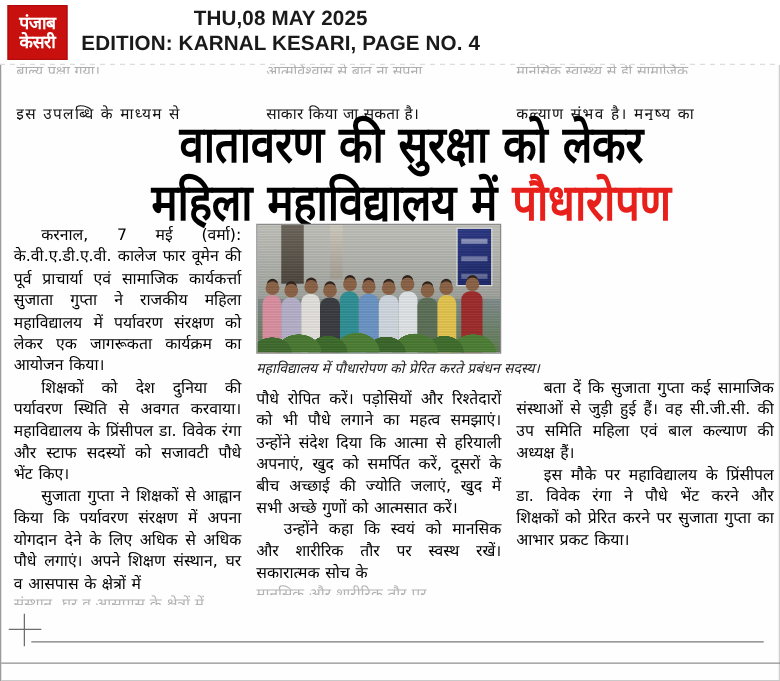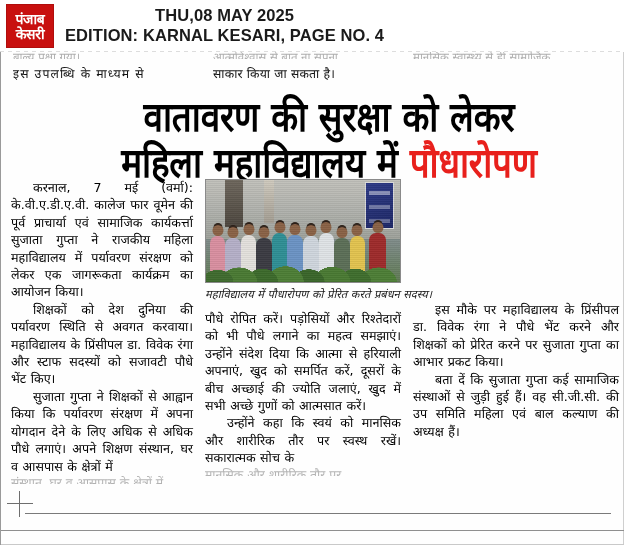--- a/index.html
+++ b/index.html
@@ -158,21 +158,21 @@
     opacity: .42;
     filter: blur(0.4px);
     margin-top: -2px;
   }
   .top-row {
     font-family: "DejaVu Sans", sans-serif;
     font-size: 12.3px;
     line-height: 16px;
     color: #121212;
     white-space: nowrap;
-    margin-top: 7px;
+    margin-top: 24px;
     letter-spacing: .2px;
   }
   .top-row.just { letter-spacing: 1.1px; }
 
   
   .headline {
     position: absolute;
     left: 16px;
     top: 44px;
     width: 624px;
@@ -340,20 +340,21 @@
         <div class="col">
           <div class="clip-row">बाल्य पक्षा गया।</div>
           <div class="top-row just">इस उपलब्धि के माध्यम से</div>
         </div>
         <div class="col">
           <div class="clip-row">आत्मविश्वास से बात ना सपना</div>
           <div class="top-row">साकार किया जा सकता है।</div>
         </div>
         <div class="col">
           <div class="clip-row">मानसिक स्वास्थ्य से ही सामाजिक</div>
+          <div class="top-row just">कल्याण संभव है। मनुष्य का</div>
         </div>
       </div>
     </div>
 
     <div class="headline">
       <div class="hl hl1">वातावरण की सुरक्षा को लेकर</div>
       <div class="hl hl2"><span>महिला महाविद्यालय में </span><span class="accent">पौधारोपण</span></div>
     </div>
 
     <div class="body-area">
@@ -413,22 +414,22 @@
             </div>
           </div>
           <div class="caption">महाविद्यालय में पौधारोपण को प्रेरित करते प्रबंधन सदस्य।</div>
           <p class="para">पौधे रोपित करें। पड़ोसियों और रिश्तेदारों को भी पौधे लगाने का महत्व समझाएं। उन्होंने संदेश दिया कि आत्मा से हरियाली अपनाएं, खुद को समर्पित करें, दूसरों के बीच अच्छाई की ज्योति जलाएं, खुद में सभी अच्छे गुणों को आत्मसात करें।</p>
           <p class="para indent">उन्होंने कहा कि स्वयं को मानसिक और शारीरिक तौर पर स्वस्थ रखें। सकारात्मक सोच के</p>
           <div class="bottom-clip">मानसिक और शारीरिक तौर पर</div>
         </div>
 
         <div class="col c3">
           <div style="height:122px"></div>
+          <p class="para indent">बता दें कि सुजाता गुप्ता कई सामाजिक संस्थाओं से जुड़ी हुई हैं। वह सी.जी.सी. की उप समिति महिला एवं बाल कल्याण की अध्यक्ष हैं।</p>
           <p class="para indent">इस मौके पर महाविद्यालय के प्रिंसीपल डा. विवेक रंगा ने पौधे भेंट करने और शिक्षकों को प्रेरित करने पर सुजाता गुप्ता का आभार प्रकट किया।</p>
-          <p class="para indent">बता दें कि सुजाता गुप्ता कई सामाजिक संस्थाओं से जुड़ी हुई हैं। वह सी.जी.सी. की उप समिति महिला एवं बाल कल्याण की अध्यक्ष हैं।</p>
         </div>
 
       </div>
     </div>
 
     <div class="crop-mark"></div>
     <div class="crop-rule"></div>
     <div class="sheet-bottom-rule"></div>
     <div class="sheet-bottom-rule2"></div>
 

